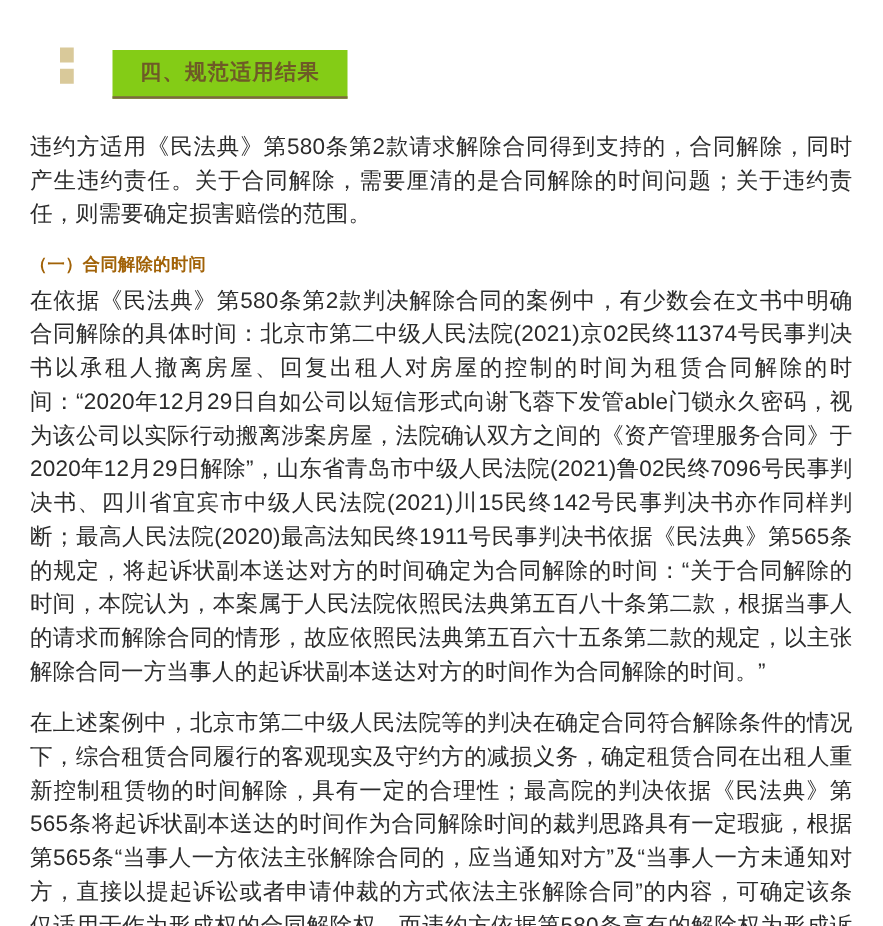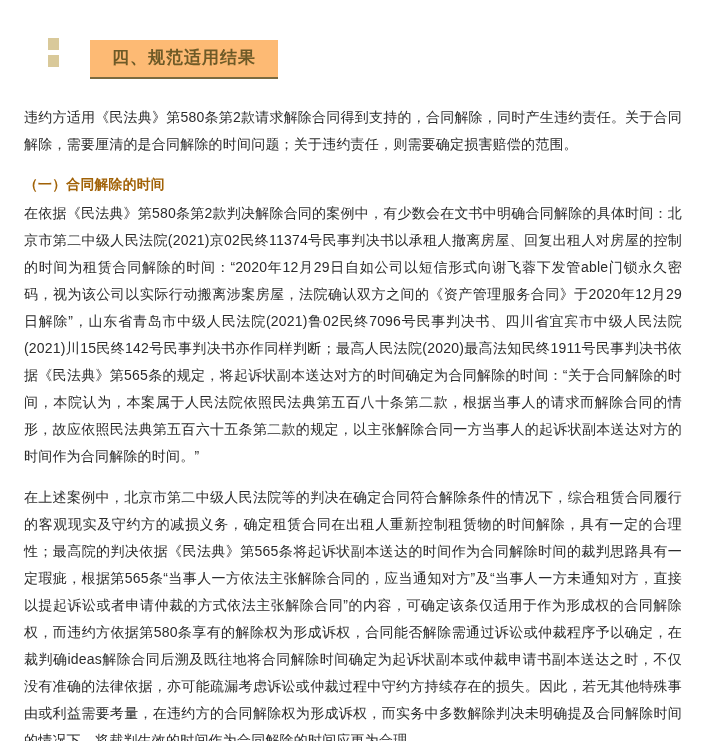--- a/index.html
+++ b/index.html
@@ -41,42 +41,42 @@
   }
   .deco-squares span {
     display: block;
     width: 11px;
     height: 12px;
     background: #d9c99a;
   }
   .heading-box {
     position: relative;
     margin-left: 46px;
-    background: #fdba74;
+    background: #84cc16;
     padding: 7px 22px 8px 22px;
     border-bottom: 2px solid #7b6a3f;
     min-width: 172px;
   }
   .heading-text {
     font-size: 17px;
     font-weight: bold;
     color: #6e5a27;
     letter-spacing: 1px;
     line-height: 22px;
     white-space: nowrap;
   }
 
   
   .content {
     padding: 0 24px 0 24px;
     margin-top: 22px;
   }
   p.para {
     margin: 0 0 14px 0;
-    font-size: 14px;
+    font-size: 18px;
     line-height: 27px;
     text-align: justify;
     text-justify: inter-ideograph;
     color: #2b2b2b;
     letter-spacing: 0.2px;
   }
   .subhead {
     margin: 14px 0 2px 0;
     font-size: 13.8px;
     font-weight: bold;

